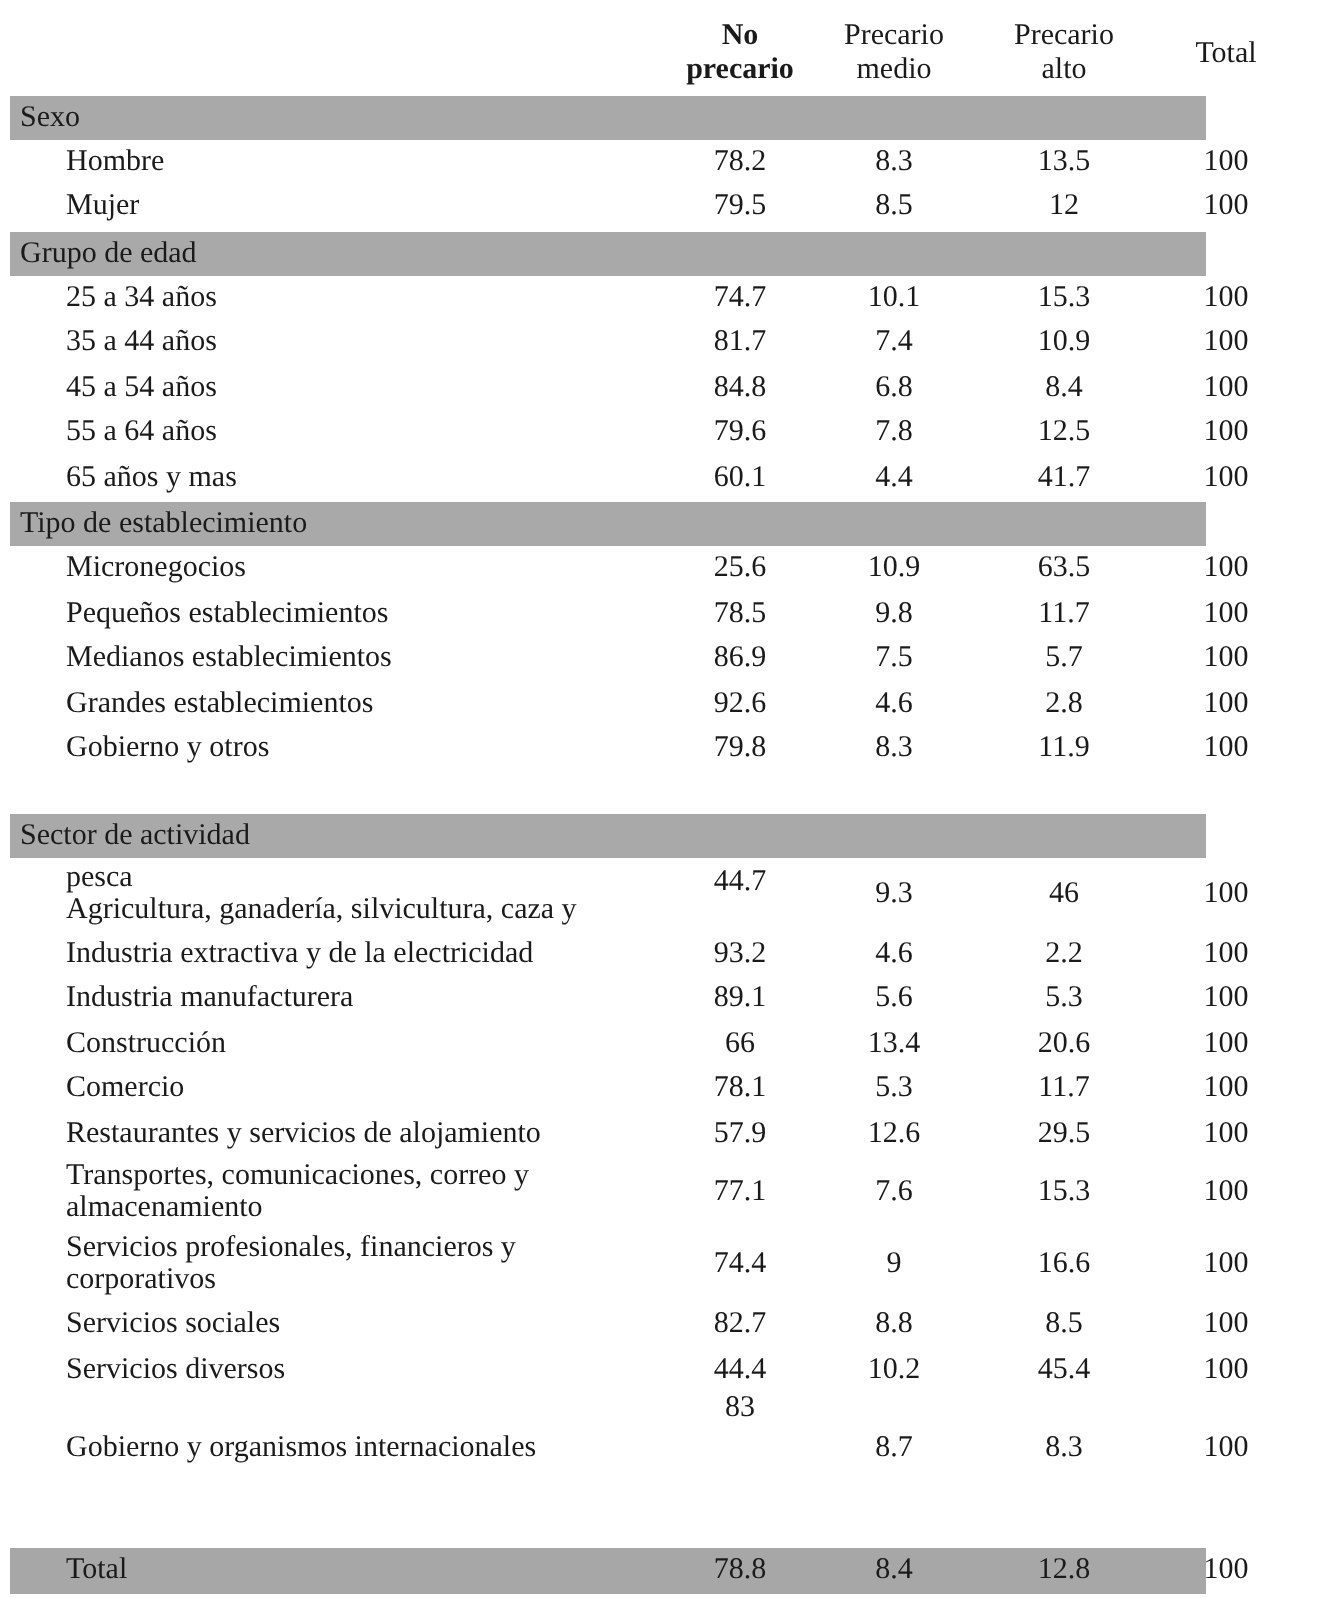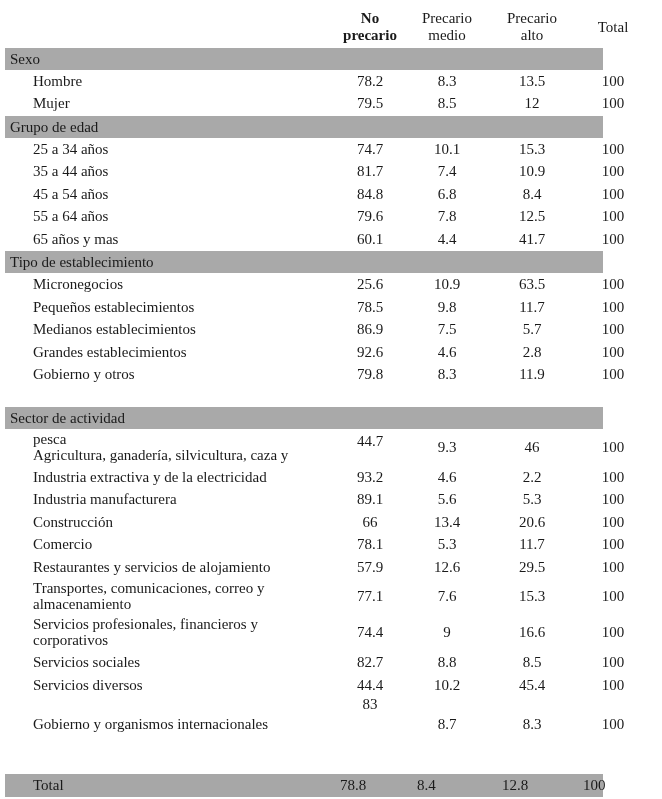--- a/index.html
+++ b/index.html
@@ -19,21 +19,21 @@
     }
     .band.total { background: #a7a7a7; height: 23px; padding-left: 28px; line-height: 23px; }
     .row { position: absolute; left: 0; width: 662px; height: 22px; line-height: 22px; }
     .row .lbl { position: absolute; left: 33px; width: 300px; }
     .row .lbl.two { line-height: 16px; top: 1px; }
     .row .v { position: absolute; text-align: center; }
     .v.c1 { left: 340px; width: 60px; }
     .v.c2 { left: 417px; width: 60px; }
     .v.c3 { left: 502px; width: 60px; }
     .v.c4 { left: 583px; width: 60px; }
-    .band .v { position: absolute; top: 0; }
+    .band .v { position: absolute; text-align: center; top: 0; }
     .band .v.c1 { left: 335px; }
     .band .v.c2 { left: 412px; }
     .band .v.c3 { left: 497px; }
     .band .v.c4 { left: 578px; }
   </style>
 </head>
 <body>
 
 <div class="hdr c1">
   <div>No</div>

